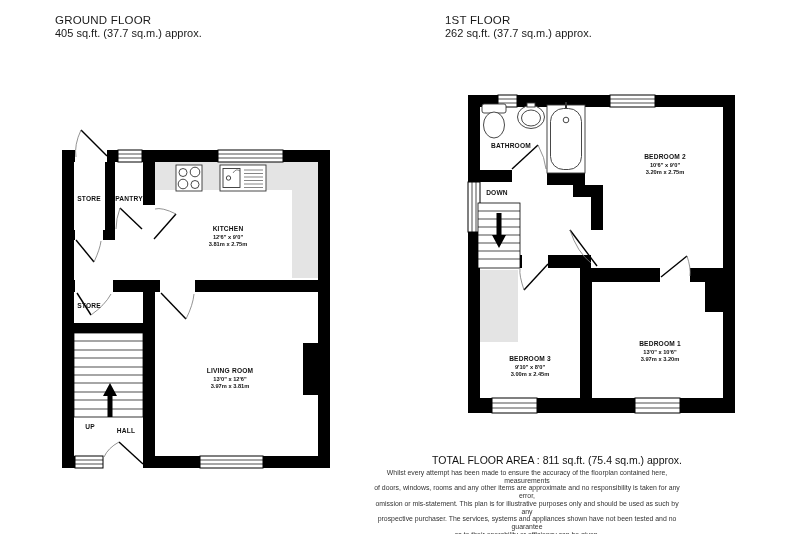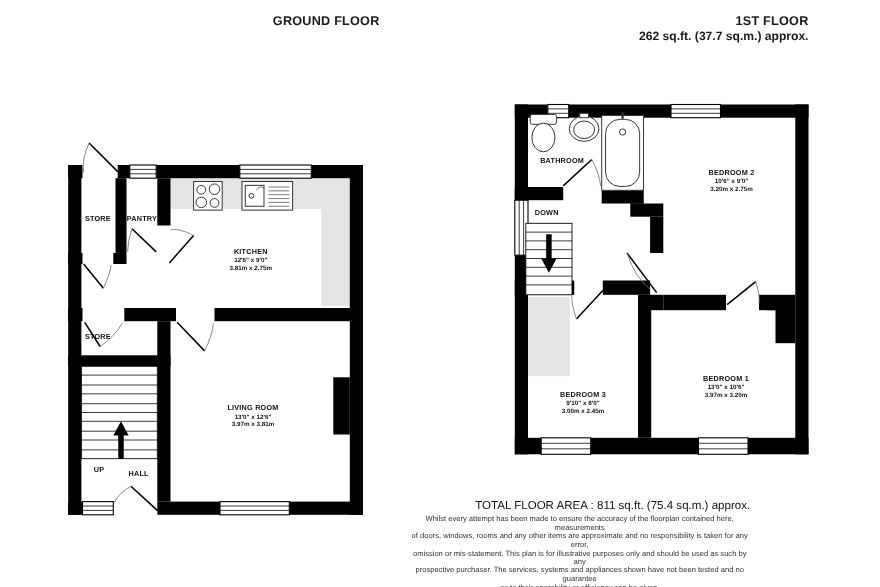--- a/index.html
+++ b/index.html
@@ -2,21 +2,21 @@
 <html><head>
 <meta charset="utf-8">
 <style>
   html,body{margin:0;padding:0;}
   body{
     width:800px;height:534px;position:relative;overflow:hidden;
     background:#ffffff;
     font-family:"Liberation Sans", sans-serif;
     color:#1a1a1a;
   }
-  .plan-header{position:absolute;text-align:right;width:290px;font-weight:bold;}
+  .plan-header{position:absolute;text-align:left;width:290px;}
   .plan-header .ph-title{font-size:11.5px;line-height:14px;letter-spacing:.2px;}
   .plan-header .ph-area{font-size:11px;line-height:13px;}
   .plan-svg{position:absolute;}
   .footer{position:absolute;left:372px;top:454px;width:310px;text-align:center;}
   .footer-title{font-size:10.5px;color:#111;margin-bottom:3px;text-align:right;}
   .footer-line{font-size:6.9px;line-height:7.7px;color:#333;}
   
   .wall{fill:#000;}
   .win-rect{fill:#fff;stroke:#000;stroke-width:1;}
   .win-line{stroke:#000;stroke-width:.7;}
@@ -28,20 +28,21 @@
   .stairs-box{fill:#fff;stroke:#000;stroke-width:.8;}
   .tread{stroke:#000;stroke-width:.7;}
   .lbl{font-family:"Liberation Sans",sans-serif;font-size:6.6px;font-weight:bold;fill:#111;text-anchor:middle;letter-spacing:.2px;}
   .dims{font-family:"Liberation Sans",sans-serif;font-size:5.7px;font-weight:bold;fill:#111;text-anchor:middle;}
 </style>
 </head>
 <body>
 
 <div class="plan-header" style="left:55px;top:13px;">
   <div class="ph-title">GROUND FLOOR</div>
+  <div class="ph-area">405 sq.ft. (37.7 sq.m.) approx.</div>
 </div>
 <div class="plan-header" style="left:445px;top:13px;">
   <div class="ph-title">1ST FLOOR</div>
   <div class="ph-area">262 sq.ft. (37.7 sq.m.) approx.</div>
 </div>
 
 <svg class="plan-svg" style="left:55px;top:115px;" width="280" height="360" viewBox="0 0 280 360">
 
   <g>
     <rect class="gray" x="98" y="47" width="165" height="28"></rect>

